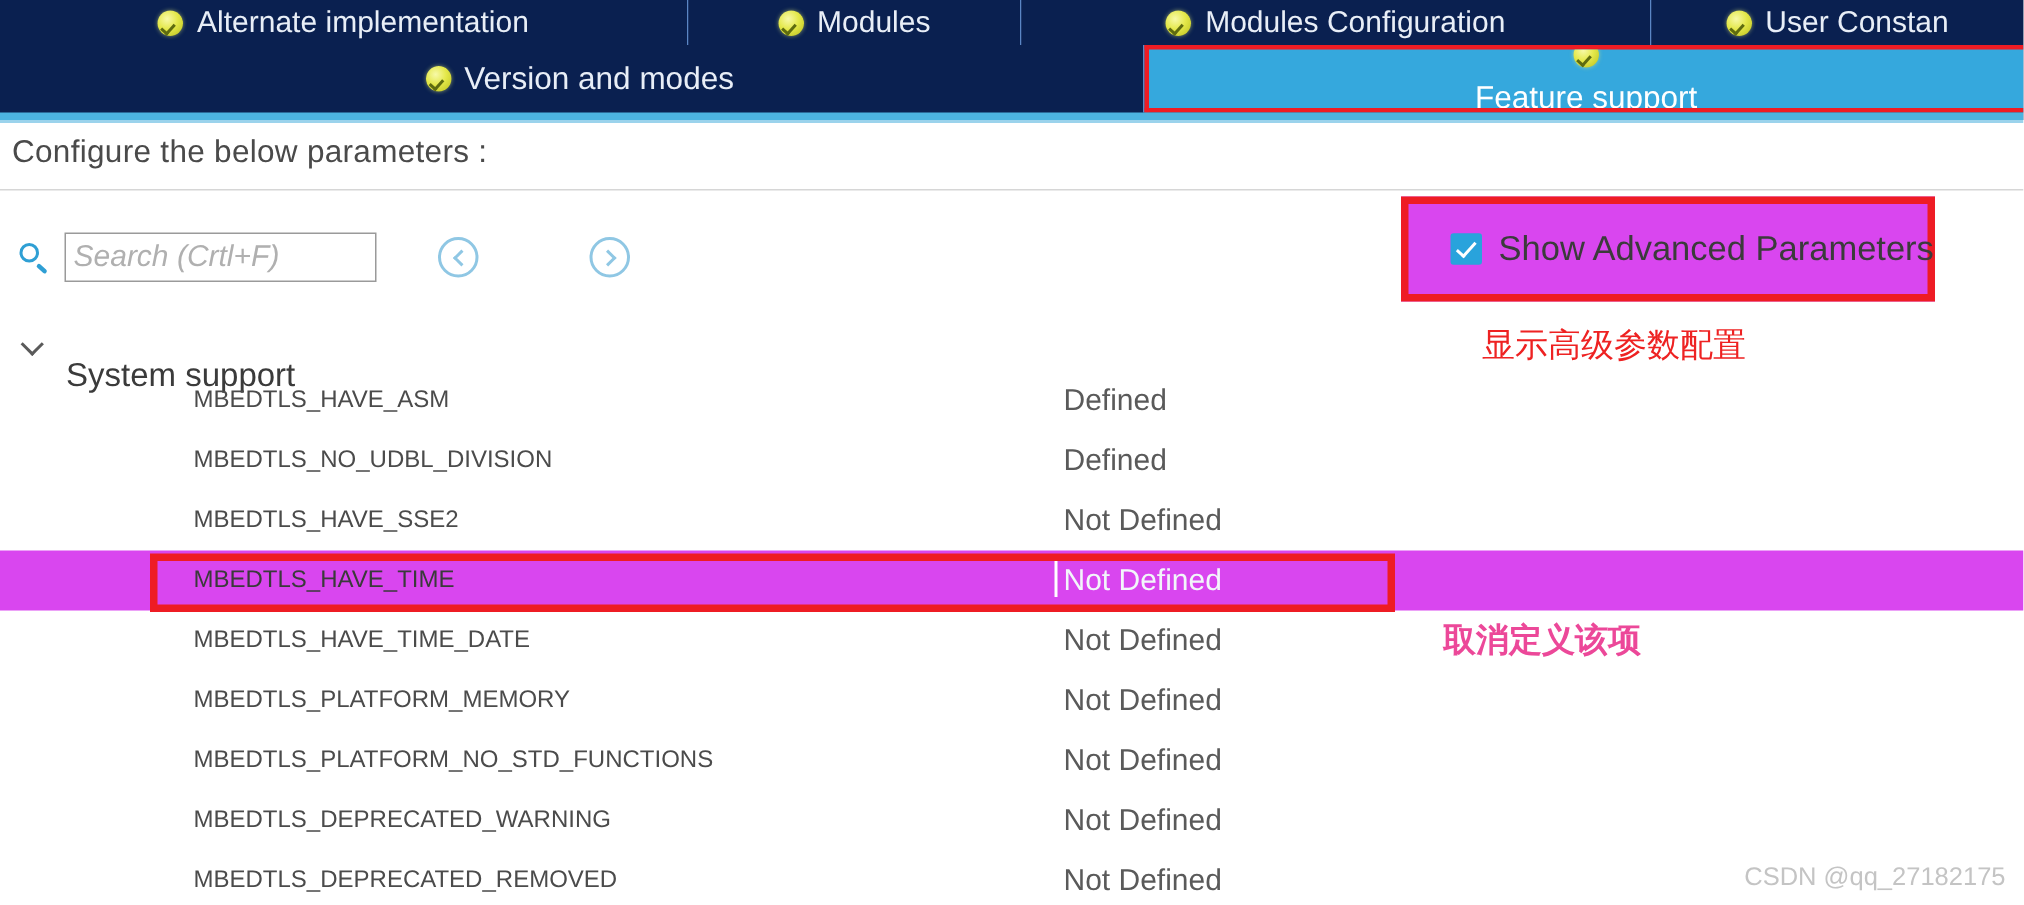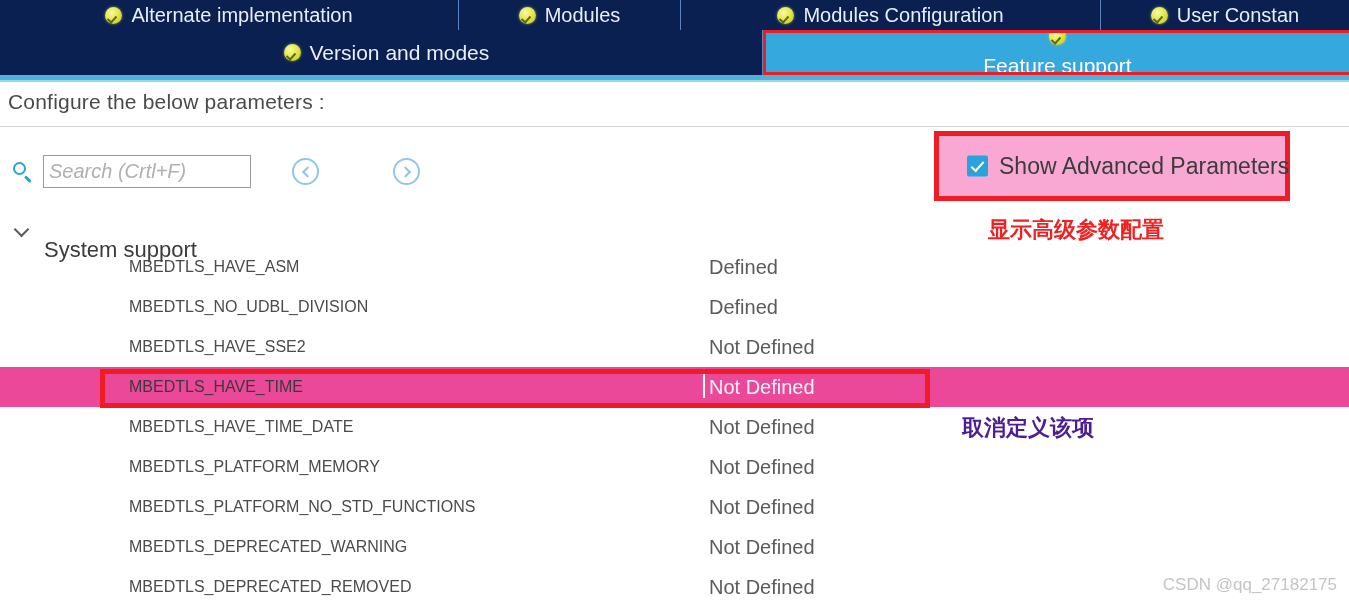--- a/index.html
+++ b/index.html
@@ -179,21 +179,21 @@
   .nav-prev { margin-left: 32px; }
   .nav-next { margin-left: 65px; }
 
   
   .adv-box {
     position: absolute;
     left: 934px; top: 131px;
     width: 356px; height: 70px;
     border: 5px solid #ee1c24;
     box-sizing: border-box;
-    background: #f9a8d4;
+    background: #d946ef;
   }
   .adv-inner {
     position: absolute;
     left: 28px; top: 50%;
     transform: translateY(-50%);
     display: flex;
     align-items: center;
     gap: 11px;
   }
   .adv-check {
@@ -215,31 +215,31 @@
   .adv-label {
     font-size: 23px;
     color: #3b3b3b;
     white-space: nowrap;
   }
 
   .cn-note-1 {
     position: absolute;
     left: 988px; top: 215px;
     font-size: 22px;
-    font-weight: bold;
+    font-weight: normal;
     color: #ee2222;
     white-space: nowrap;
     font-family: "DejaVu Sans", sans-serif;
   }
   .cn-note-2 {
     position: absolute;
     left: 962px; top: 378px;
     font-size: 22px;
     font-weight: bold;
-    color: #4c1d95;
+    color: #ec4899;
     line-height: 33px;
     white-space: nowrap;
     font-family: "DejaVu Sans", sans-serif;
   }
 
   
   .tree {
     position: absolute;
     left: 0; top: 210px;
     width: 1349px;
@@ -274,21 +274,21 @@
   }
 
   .param-row {
     position: relative;
     height: 40px;
     display: flex;
     align-items: center;
     box-sizing: border-box;
   }
   .param-row.selected {
-    background: #ec4899;
+    background: #d946ef;
   }
   .param-name {
     position: absolute;
     left: 129px;
     font-size: 16px;
     color: #4b4b4b;
     white-space: nowrap;
   }
   .param-value {
     position: absolute;

